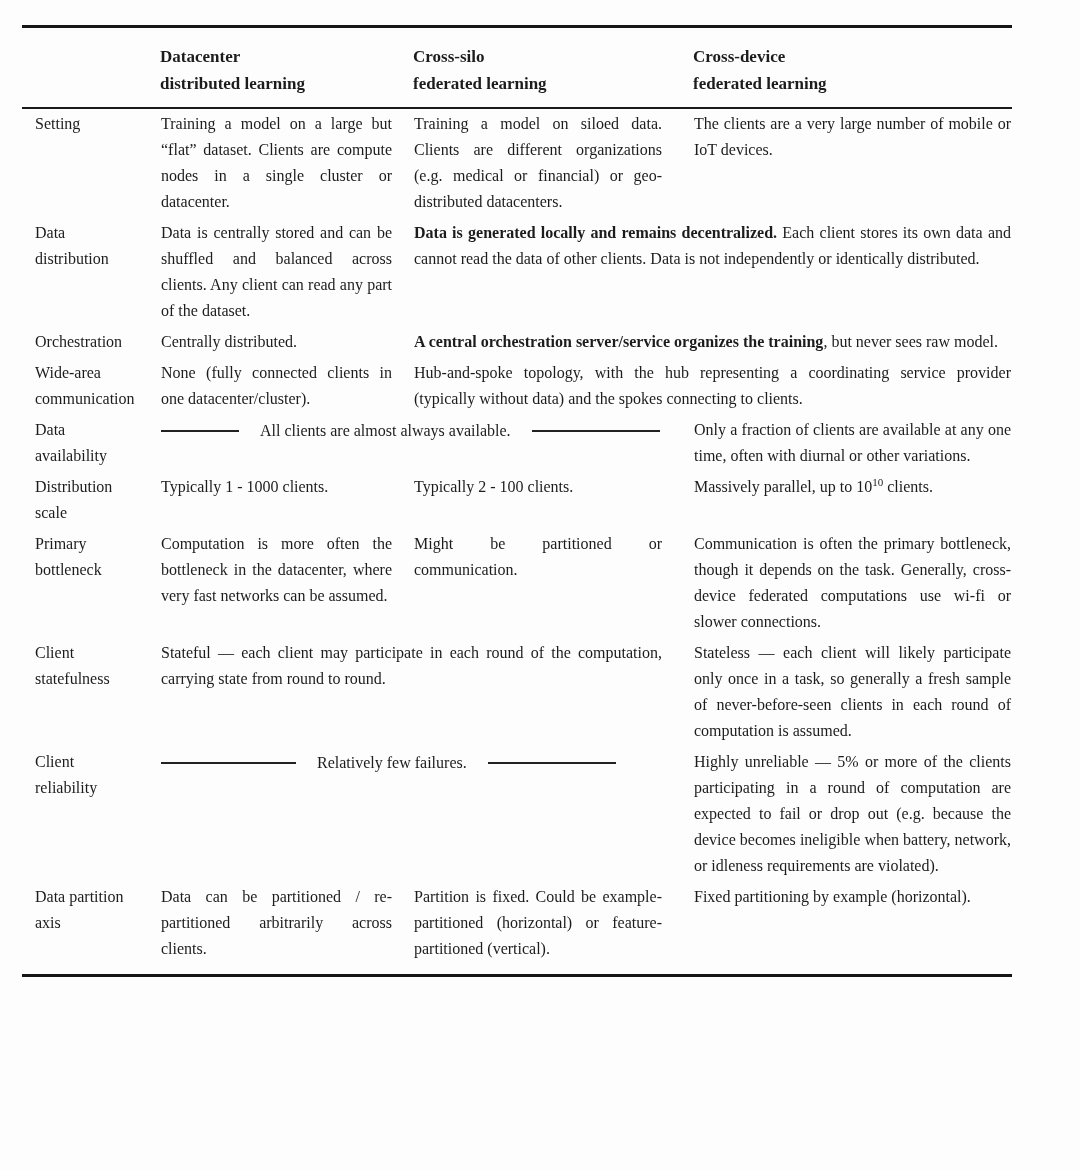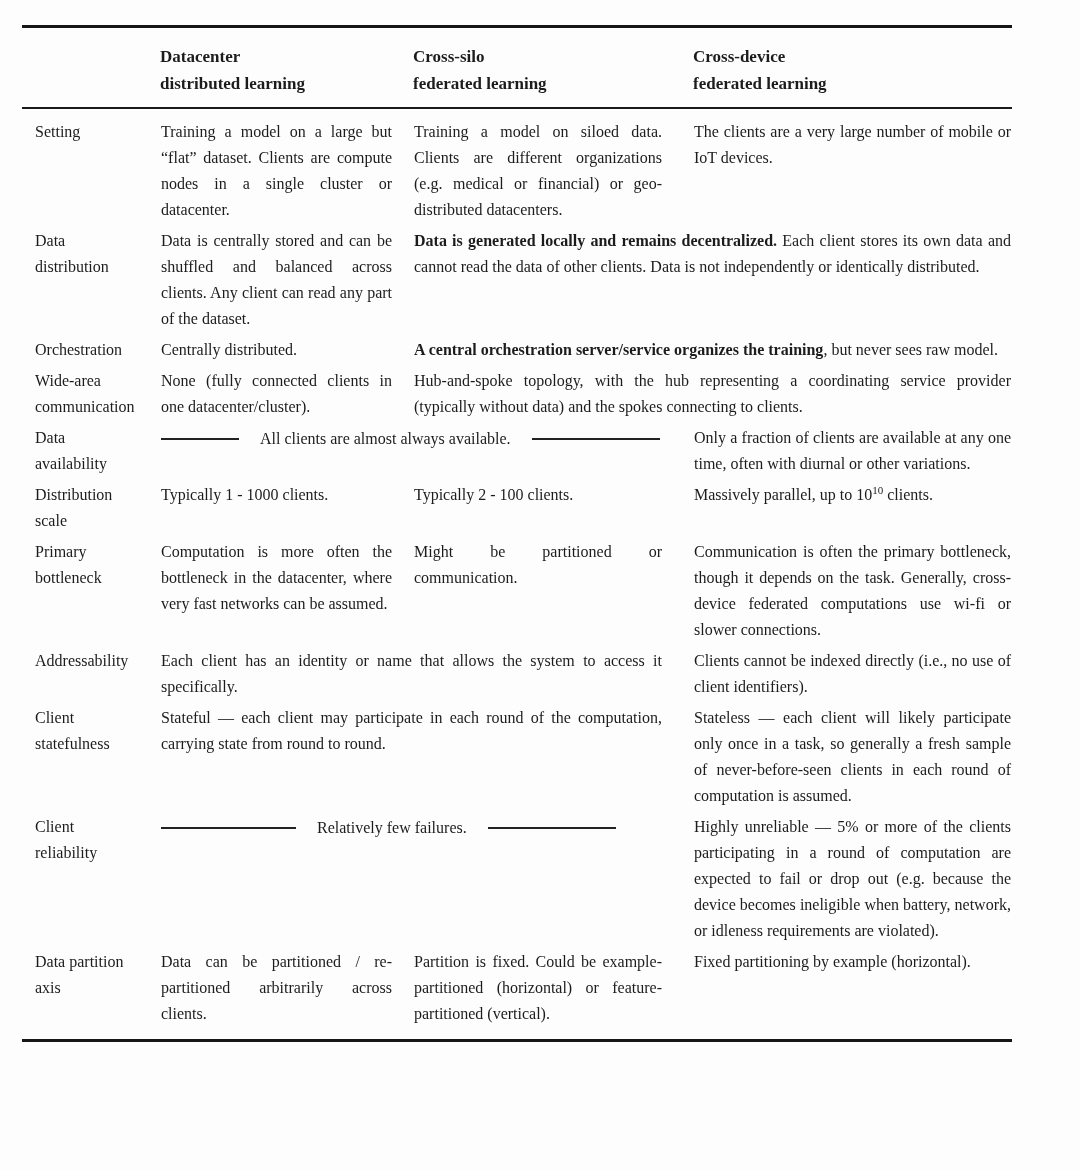--- a/index.html
+++ b/index.html
@@ -37,21 +37,21 @@
     line-height: 27px;
     white-space: pre-line;
     padding: 15px 0 10px 0;
     border-bottom: 2px solid #1a1a1a;
   }
   tbody td {
     vertical-align: top;
     text-align: left;
     padding-top: 4px;
   }
-  tbody tr:first-child td { padding-top: 10px; }
+  tbody tr:first-child td { padding-top: 2px; }
   tbody tr:last-child td  { padding-bottom: 12px; }
 
   .lbl  { padding-left: 13px; white-space: pre-line; }
   .g21  { padding-right: 21px; }
   .g31  { padding-right: 31px; }
   .just { text-align: justify; margin-left: 8px; }
   .b    { font-weight: bold; }
 
   sup { font-size: 11px; line-height: 0; vertical-align: super; }
 
@@ -142,25 +142,20 @@
     </tr>
 
     <tr>
       <td class="lbl">Primary
 bottleneck</td>
       <td class="g21 just">Computation is more often the bottleneck in the datacenter, where very fast networks can be assumed.</td>
       <td class="g31 just">Might be partitioned or communication.</td>
       <td class="just">Communication is often the primary bottleneck, though it depends on the task. Generally, cross-device federated computations use wi-fi or slower connections.</td>
     </tr>
 
-    <tr>
-      <td class="lbl">Addressability</td>
-      <td class="g31 just" colspan="2">Each client has an identity or name that allows the system to access it specifically.</td>
-      <td class="just">Clients cannot be indexed directly (i.e., no use of client identifiers).</td>
-    </tr>
 
     <tr>
       <td class="lbl">Client
 statefulness</td>
       <td class="g31 just" colspan="2">Stateful — each client may participate in each round of the computation, carrying state from round to round.</td>
       <td class="just">Stateless — each client will likely participate only once in a task, so generally a fresh sample of never-before-seen clients in each round of computation is assumed.</td>
     </tr>
 
     <tr>
       <td class="lbl">Client

